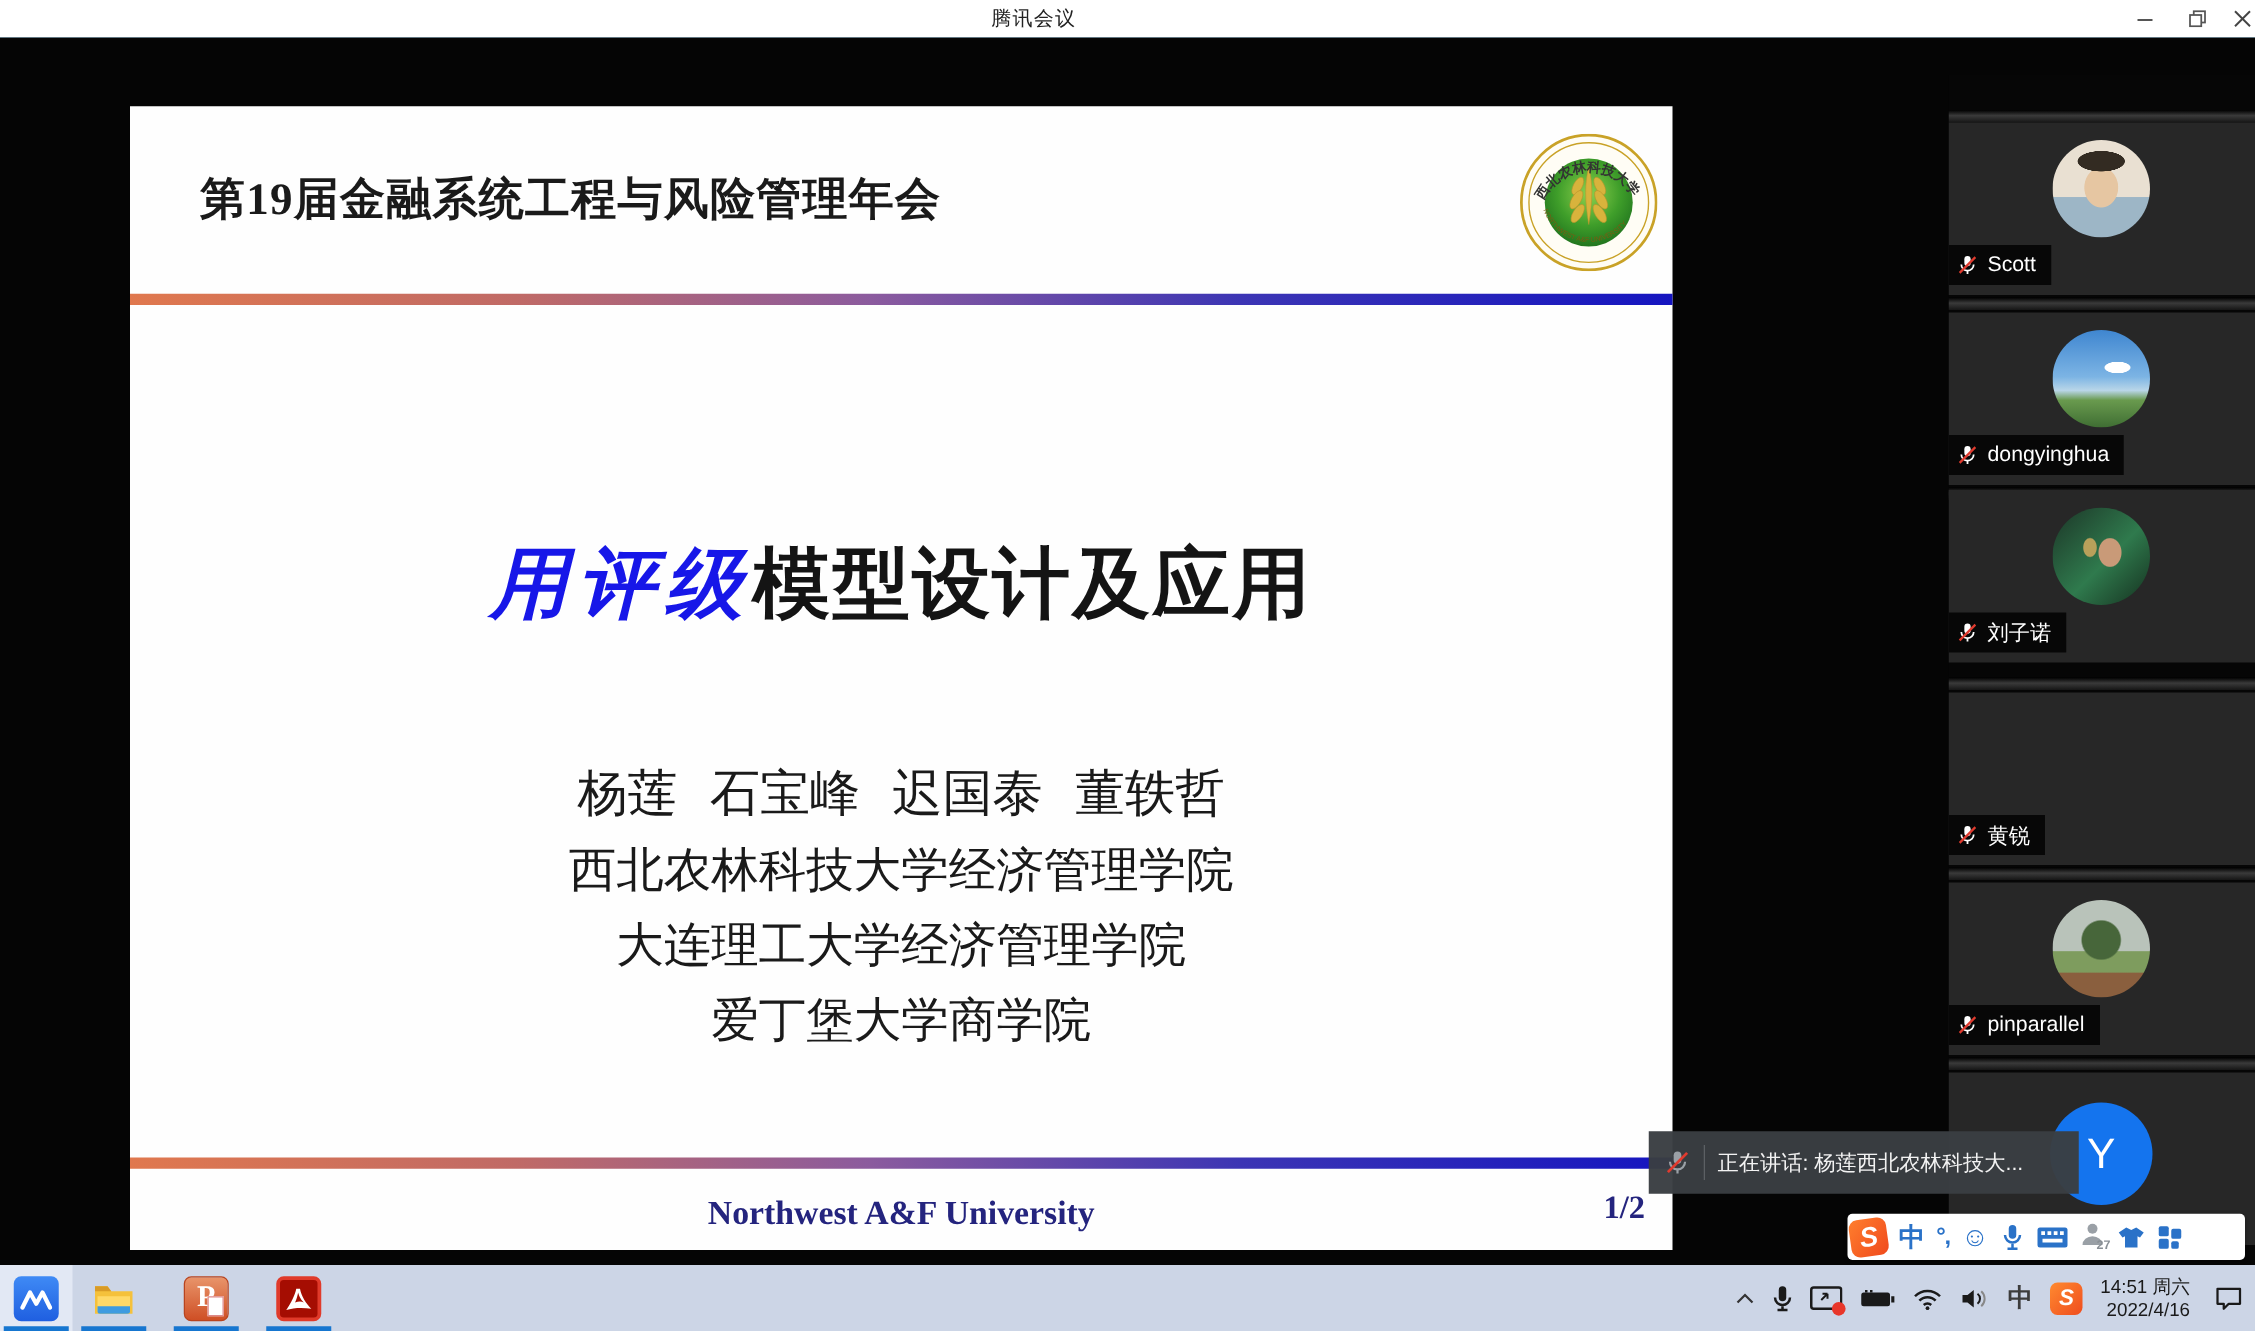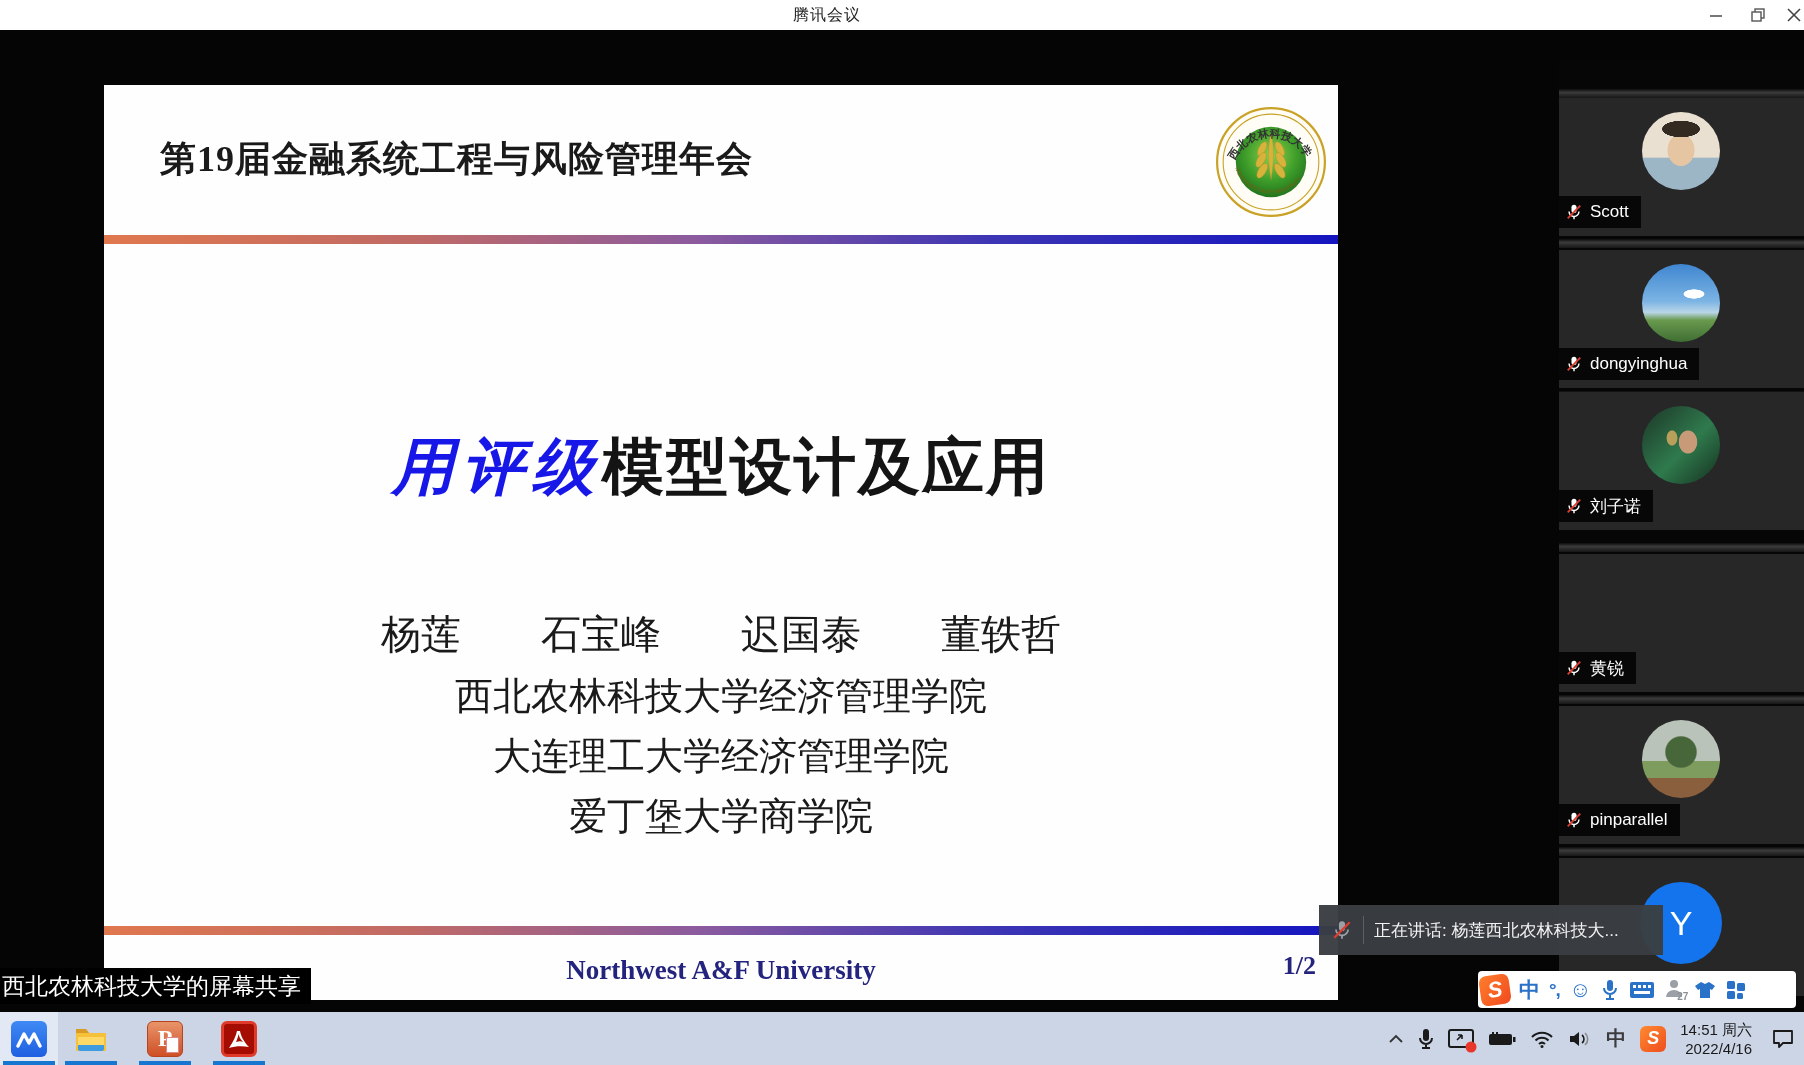--- a/index.html
+++ b/index.html
@@ -27,21 +27,21 @@
   .bar-top { top:150px; }
   .bar-bottom { top:841px; }
   .slide-title { position:absolute; left:0; width:1234px; text-align:center; font-size:62px; font-weight:bold; letter-spacing:2px; white-space:nowrap; }
   .t1 { top:226px; }
   .t2 { top:340px; }
   .seg-red { color:#e21b1b; }
   .seg-blue { color:#1717e8; }
   .seg-black { color:#141414; }
   .seg-script { color:#1717e8; font-style:italic; letter-spacing:8px; }
   .authors { position:absolute; left:0; top:522px; width:1234px; text-align:center; font-size:40px; }
-  .authors span { margin:0 35px; }
+  .authors span { margin:0 8px; }
   .affil { position:absolute; left:0; width:1234px; text-align:center; font-size:38px; }
   .af1 { top:586px; } .af2 { top:646px; } .af3 { top:706px; }
   .slide-date { position:absolute; left:0; top:784px; width:1234px; text-align:center; font-size:38px; font-weight:bold; }
   .slide-footer { position:absolute; left:0; top:870px; width:1234px; text-align:center;
     font-size:27px; font-weight:bold; color:#24247e; }
   .pagenum { position:absolute; right:22px; top:866px; font-size:26px; font-weight:bold; color:#24247e; }
 
   
   .logo { position:absolute; right:12px; top:22px; width:110px; height:110px; }
 
@@ -293,23 +293,20 @@
     <svg width="22" height="22" viewBox="0 0 20 20">
       <rect x="7.2" y="2" width="5.6" height="9" rx="2.8" fill="#9aa0a6"></rect>
       <path d="M4.5 9.5 a5.5 5.5 0 0 0 11 0" fill="none" stroke="#9aa0a6" stroke-width="1.6"></path>
       <line x1="10" y1="15" x2="10" y2="18" stroke="#9aa0a6" stroke-width="1.6"></line>
       <line x1="3" y1="17" x2="17" y2="3" stroke="#e03b2f" stroke-width="2"></line>
     </svg>
     <div class="tdivider"></div>
     <div class="ttext">正在讲话: 杨莲西北农林科技大...</div>
   </div>
 
-  <div class="share-banner">
-    <span>西北农林科技大学的屏幕共享</span>
-  </div>
 
   <div class="imebar">
     <div class="slogo">S</div>
     <div class="ime-zh">中</div>
     <div class="ime-punct">°,</div>
     <div class="ime-smile">☺</div>
     <svg width="20" height="22" viewBox="0 0 20 22">
       <rect x="7" y="1" width="6" height="11" rx="3" fill="#2a72c8"></rect>
       <path d="M4 9 a6 6 0 0 0 12 0" fill="none" stroke="#2a72c8" stroke-width="2"></path>
       <line x1="10" y1="16" x2="10" y2="20" stroke="#2a72c8" stroke-width="2"></line>

